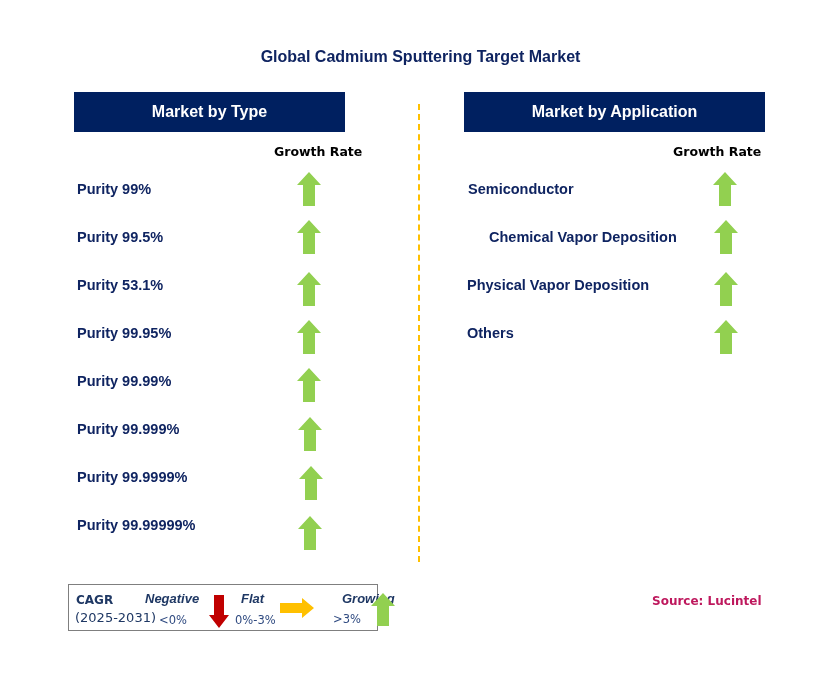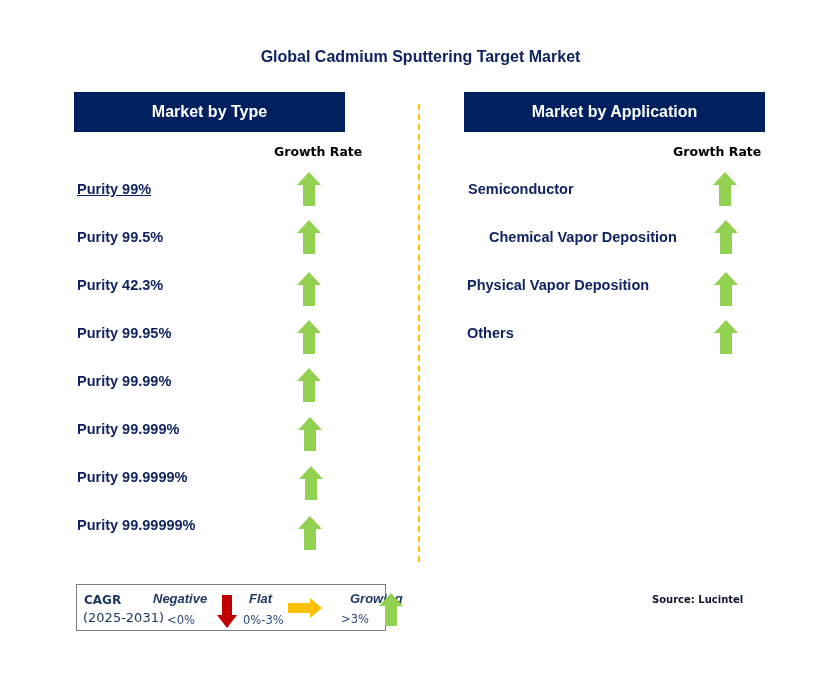--- a/index.html
+++ b/index.html
@@ -9,50 +9,50 @@
              font-size: 16px; font-weight: bold; color: #0f2461; }
     .panel-header { position: absolute; top: 92px; height: 40px; background: #002060;
                     color: #ffffff; font-size: 16px; font-weight: bold;
                     display: flex; align-items: center; justify-content: center; }
     .growth-label { position: absolute; top: 144px; font-family: "DejaVu Sans", sans-serif;
                     font-size: 12.5px; font-weight: bold; color: #000000; }
     .row-label { position: absolute; font-size: 14.5px; font-weight: bold; color: #0f2461; white-space: nowrap; }
     .arrow { position: absolute; width: 24px; height: 34px; }
     .divider { position: absolute; left: 418px; top: 104px; height: 458px; width: 0;
                border-left: 2px dashed #ffc000; }
-    .legend { position: absolute; left: 76px; top: 584px; width: 310px; height: 47px;
+    .legend { position: absolute; left: 68px; top: 584px; width: 310px; height: 47px;
               border: 1.5px solid #7f7f7f; box-sizing: border-box; }
     .lg { position: absolute; color: #1f3864; white-space: nowrap; }
     .lg-cagr { font-family: "DejaVu Sans", sans-serif; font-weight: bold; font-size: 12px; }
     .lg-year { font-family: "DejaVu Sans", sans-serif; font-size: 13px; }
     .lg-cat { font-weight: bold; font-style: italic; font-size: 13px; }
     .lg-val { font-family: "DejaVu Sans", sans-serif; font-size: 11.5px; color: #2f4a80; }
     .source { position: absolute; left: 652px; top: 594px; font-family: "DejaVu Sans", sans-serif;
-              font-size: 10px; font-weight: bold; color: #0f172a; }
+              font-size: 12px; font-weight: bold; color: #be185d; }
   </style>
 </head>
 <body>
 
 <div class="title">Global Cadmium Sputtering Target Market</div>
 
 <div class="panel-header" style="left:74px; width:271px;">Market by Type</div>
 <div class="growth-label" style="left:274px;">Growth Rate</div>
 
 <div>
-  <div class="row-label" style="left:77px; top:181px;text-decoration:underline;">Purity 99%</div>
+  <div class="row-label" style="left:77px; top:181px;">Purity 99%</div>
   <svg class="arrow" style="left:297px; top:172px;" viewBox="0 0 24 34">
       <polygon points="12,0 24,13 18,13 18,34 6,34 6,13 0,13" fill="#92D050"></polygon>
     </svg>
 
   <div class="row-label" style="left:77px; top:229px;">Purity 99.5%</div>
   <svg class="arrow" style="left:297px; top:220px;" viewBox="0 0 24 34">
       <polygon points="12,0 24,13 18,13 18,34 6,34 6,13 0,13" fill="#92D050"></polygon>
     </svg>
 
-  <div class="row-label" style="left:77px; top:277px;">Purity 42.3%</div>
+  <div class="row-label" style="left:77px; top:277px;">Purity 53.1%</div>
   <svg class="arrow" style="left:297px; top:272px;" viewBox="0 0 24 34">
       <polygon points="12,0 24,13 18,13 18,34 6,34 6,13 0,13" fill="#92D050"></polygon>
     </svg>
 
   <div class="row-label" style="left:77px; top:325px;">Purity 99.95%</div>
   <svg class="arrow" style="left:297px; top:320px;" viewBox="0 0 24 34">
       <polygon points="12,0 24,13 18,13 18,34 6,34 6,13 0,13" fill="#92D050"></polygon>
     </svg>
 
   <div class="row-label" style="left:77px; top:373px;">Purity 99.99%</div>

